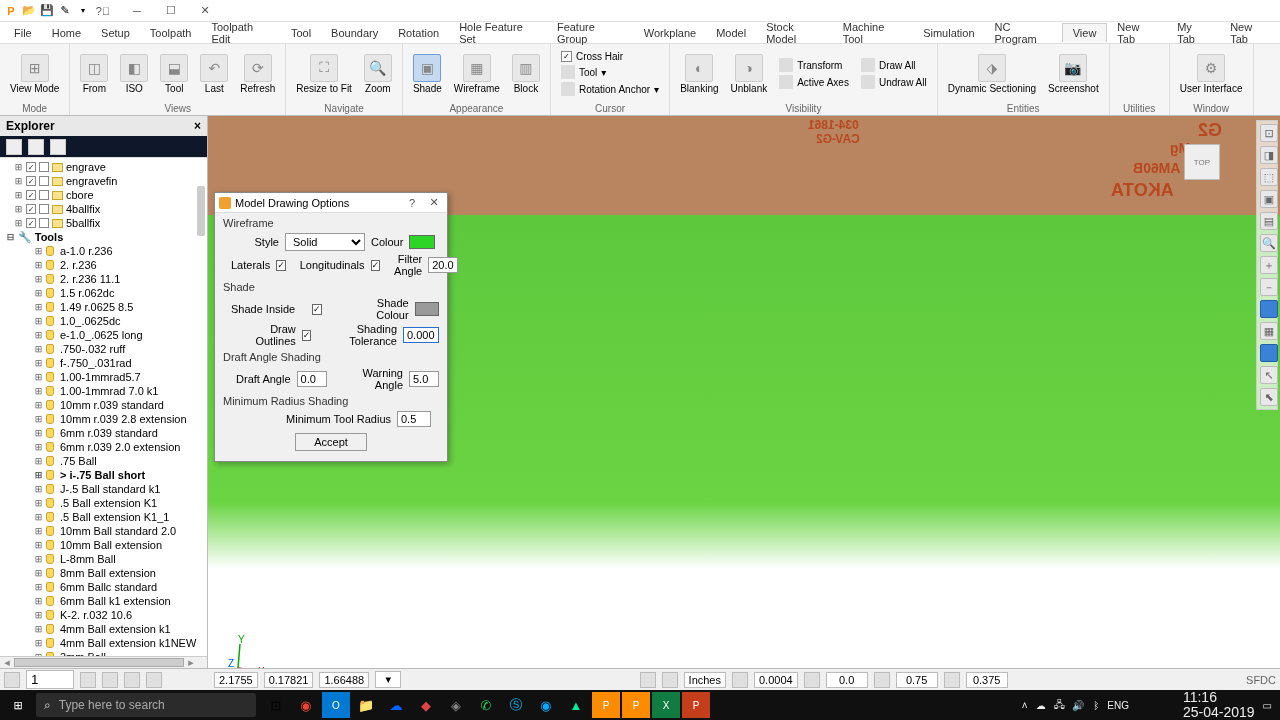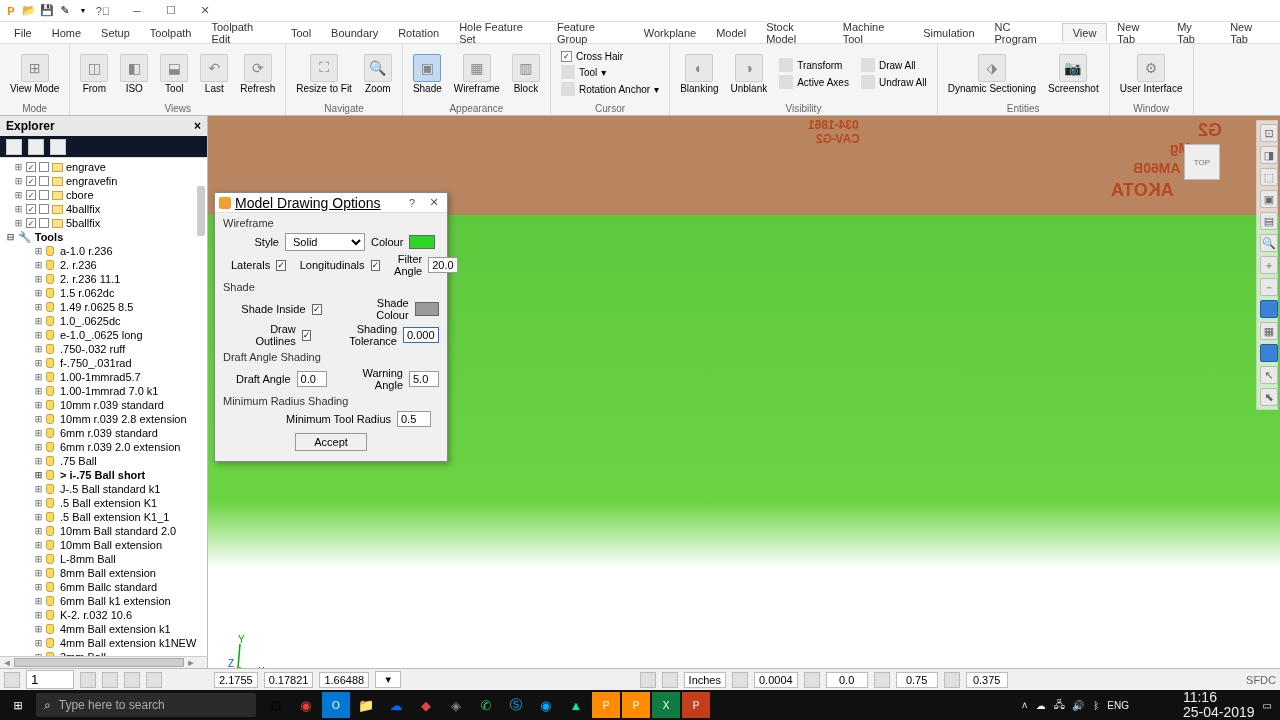--- a/index.html
+++ b/index.html
@@ -58,21 +58,21 @@
 .vp-cube { position:absolute; top:28px; right:60px; width:36px; height:36px; background:#eee; border:1px solid #bbb; display:flex;align-items:center;justify-content:center;font-size:8px;color:#777;}
 .vp-text { position:absolute; font-family:Arial; color:#b84820; font-weight:700; transform:scaleX(-1);}
 .vp-rtb { position:absolute; top:4px; right:2px; width:22px; display:flex;flex-direction:column;gap:4px;background:rgba(250,250,250,0.7);padding:3px;border:1px solid #ccc;}
 .vp-rtb .vi { width:18px;height:18px;background:#e8e8e8;border:1px solid #bbb;border-radius:2px;display:flex;align-items:center;justify-content:center;font-size:11px;color:#666;}
 .vp-rtb .vi.blue { background:#3b82d6;border-color:#2060a6; }
 
 
 .dialog { position: absolute; left: 214px; top: 192px; width: 234px; background: #f0f0f0; border: 1px solid #888; box-shadow: 2px 2px 6px rgba(0,0,0,0.3); z-index: 50; }
 .dialog-title { height: 20px; background: #fff; display: flex; align-items: center; padding: 0 4px; gap: 4px; border-bottom:1px solid #ddd;}
 .dialog-title .dt-ic { width: 12px; height: 12px; background: #f0a030; border-radius: 2px; }
-.dialog-title .dt-txt { flex: 1; font-size: 14px; text-decoration: underline; }
+.dialog-title .dt-txt { flex: 1; font-size: 11px; }
 .dialog-title .dt-btn { width: 18px; text-align: center; cursor: pointer; color:#555;}
 .dialog-body { padding: 4px 8px 8px 8px; font-size: 11px; }
 .dsect { margin-bottom: 4px; font-size: 11px; color: #333; }
 .drow { display: flex; align-items: center; gap: 6px; margin: 2px 0 2px 8px; }
 .drow label { font-size: 11px; text-align: right; }
 .drow input[type=text], .drow select { font-size: 11px; border: 1px solid #999; padding: 1px 3px; background:#fff;}
 .drow .chk { width: 11px; height: 11px; border: 1px solid #666; background:#fff;display:inline-flex;align-items:center;justify-content:center;font-size:9px;color:#111;}
 .swatch { width: 26px; height: 14px; border: 1px solid #666; }
 .accept { display: block; margin: 6px auto 2px auto; padding: 2px 18px; font-size: 11px; background: #f0f0f0; border: 1px solid #999; cursor: pointer; }
 
@@ -259,20 +259,24 @@
           <div class="lbl">Dynamic
 Sectioning</div>
         </div>
       <div class="rbtn-lg">
           <div class="ic">📷</div>
           <div class="lbl">Screenshot</div>
         </div>
     </div>
     <div class="rgroup-label">Entities</div>
   </div>
+  <div class="rgroup" style="min-width:60px">
+    <div class="rgroup-body"></div>
+    <div class="rgroup-label">Utilities</div>
+  </div>
   <div class="rgroup">
     <div class="rgroup-body">
       <div class="rbtn-lg">
           <div class="ic">⚙</div>
           <div class="lbl">User
 Interface</div>
         </div>
     </div>
     <div class="rgroup-label">Window</div>
   </div>
@@ -572,21 +576,21 @@
     <div class="drow">
       <label>Laterals</label>
       <span class="chk">✓</span>
       <label style="margin-left:8px">Longitudinals</label>
       <span class="chk">✓</span>
       <label style="margin-left:8px">Filter Angle</label>
       <input type="text" style="width: 30px;" value="20.0">
     </div>
     <div class="dsect" style="margin-top:4px">Shade</div>
     <div class="drow">
-      <label style="width:80px;text-align:right">Shade Inside</label>
+      <label style="width:80px;text-align:left">Shade Inside</label>
       <span class="chk">✓</span>
       <label style="margin-left:18px">Shade Colour</label>
       <div class="swatch" id="shColour" style="background: rgb(154, 154, 154);"></div>
     </div>
     <div class="drow">
       <label style="width:80px;text-align:right">Draw Outlines</label>
       <span class="chk">✓</span>
       <label style="margin-left:6px">Shading Tolerance</label>
       <input type="text" style="width: 36px; border-color: rgb(42, 109, 208);" value="0.0001">
     </div>

